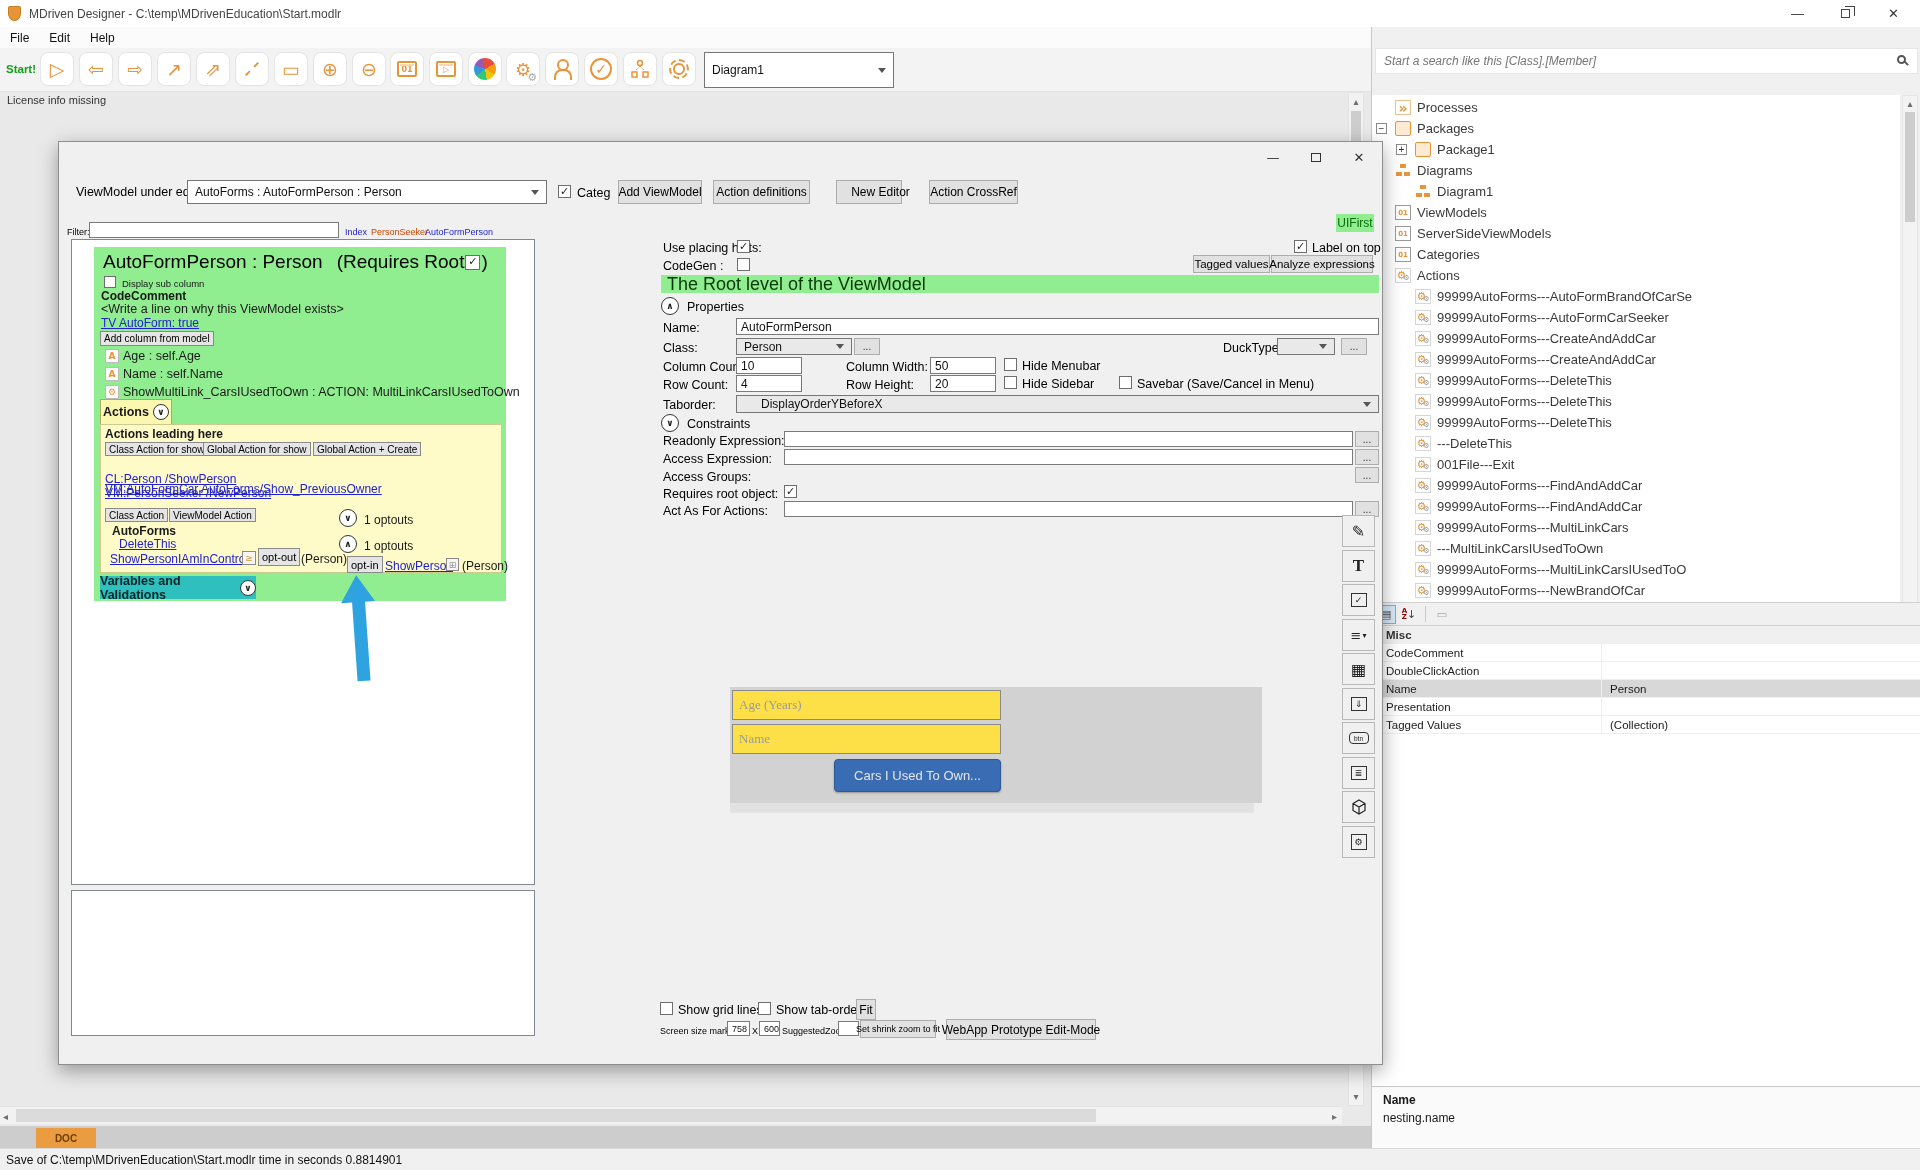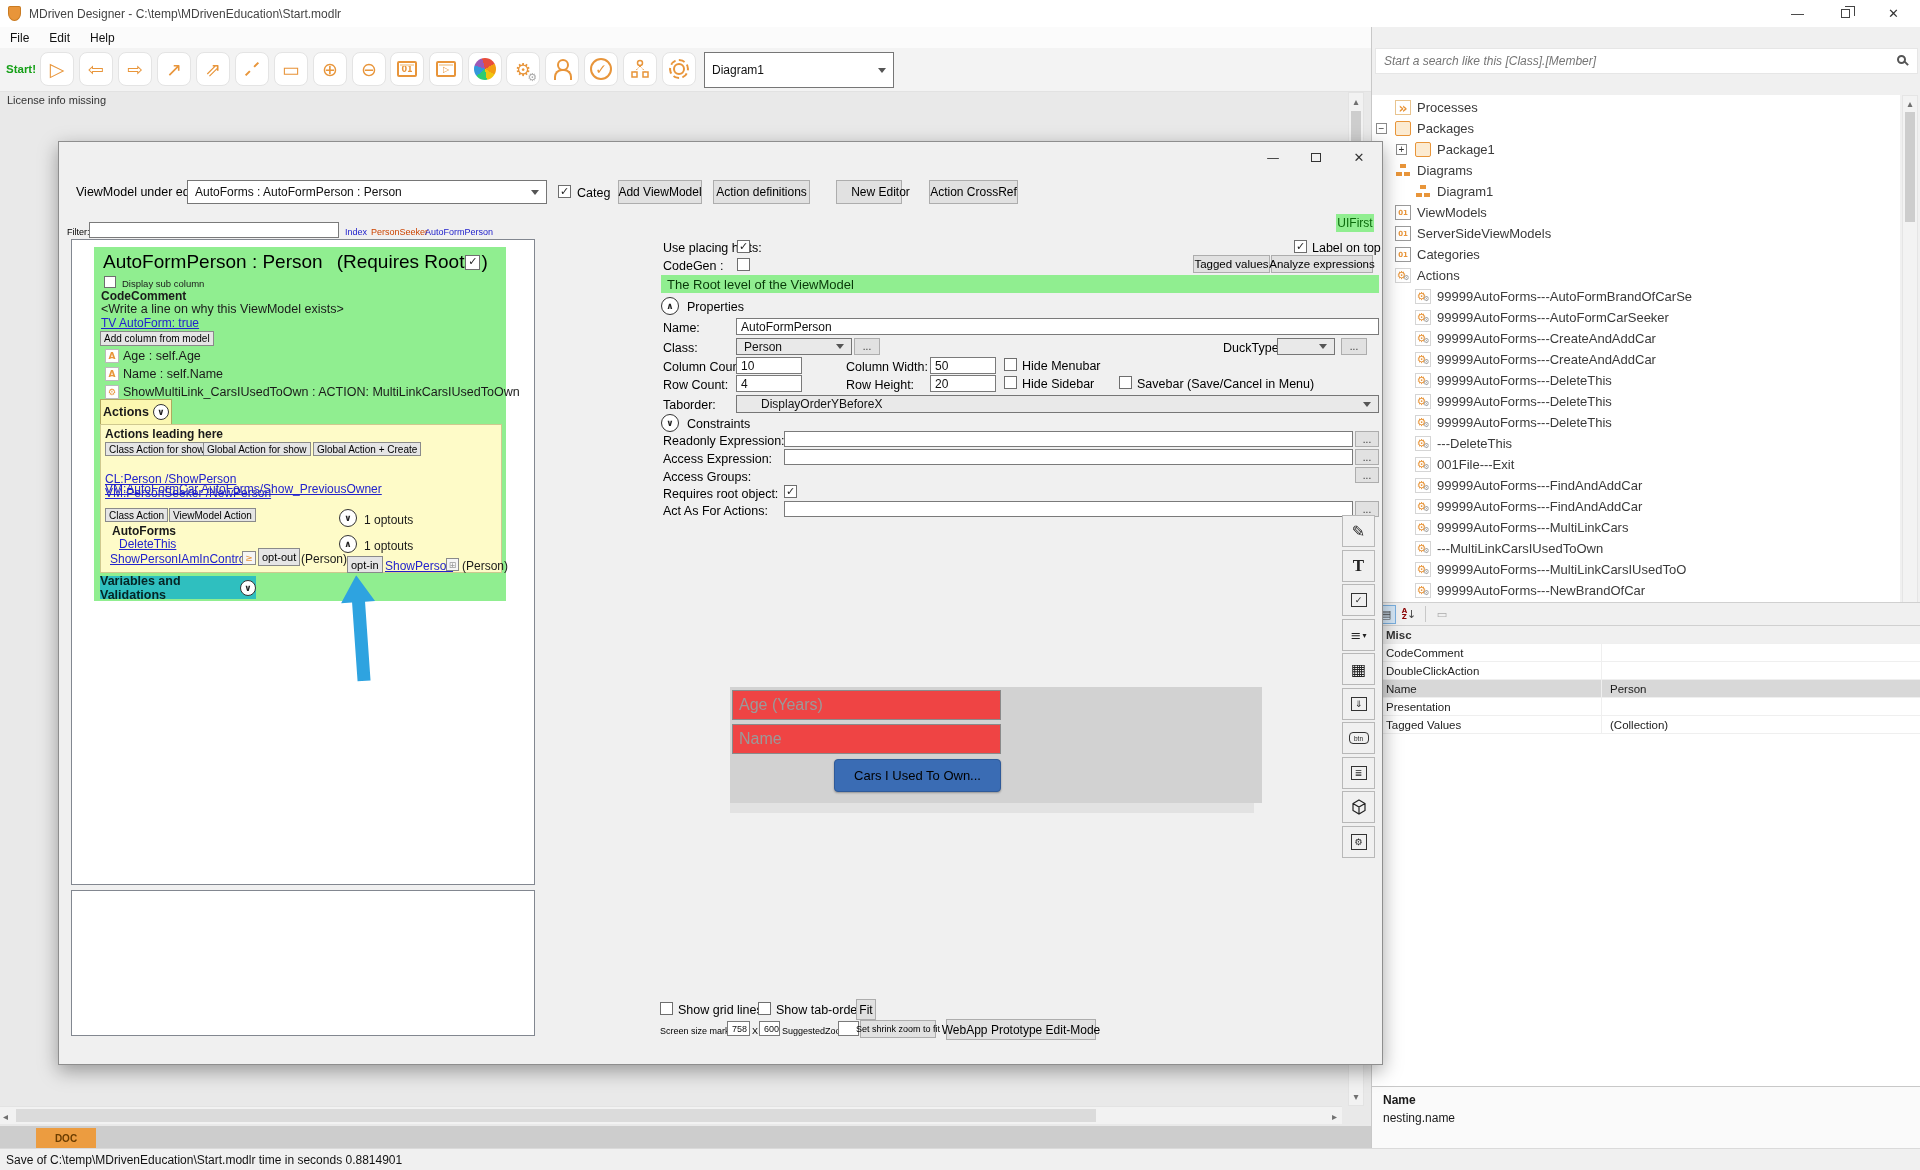--- a/index.html
+++ b/index.html
@@ -90,21 +90,21 @@
   .maxg { width:10px; height:9px; border:1px solid #333; }
   .lbl { font-size:12.5px; color:#000; white-space:nowrap; }
   .lbl9 { font-size:9px; color:#000; white-space:nowrap; }
   .cb { width:13px; height:13px; border:1px solid #6e6e6e; background:#fff; display:inline-block; flex:none; }
   .cb.on::after { content:"✓"; display:block; font-size:11px; line-height:12px; text-align:center; color:#222; font-weight:bold; font-family:"DejaVu Sans"; }
   .wbtn { background:#E1E1E1; border:1px solid #ADADAD; font-size:12px; display:inline-flex; align-items:center; justify-content:center; color:#000; white-space:nowrap; }
   .fld { background:#fff; border:1px solid #7A7A7A; font-size:12px; color:#111; display:flex; align-items:center; padding-left:4px; font-family:"Liberation Sans",sans-serif; }
   .dots { background:#E1E1E1; border:1px solid #ADADAD; font-size:10px; color:#333; display:flex; align-items:center; justify-content:center; }
   .uifirst { background:#90EE90; color:#0B6B0B; font-size:12px; display:flex; align-items:center; justify-content:center; }
   .pane { background:#fff; border:1px solid #828790; }
-  .greenbar { background:#90EE90; font-size:13px; color:#083808; display:flex; align-items:center; padding-left:6px; }
+  .greenbar { background:#90EE90; font-size:18px; color:#083808; display:flex; align-items:center; padding-left:6px; }
   .circ { width:18px; height:18px; border:1.5px solid #333; border-radius:50%; background:#fff; display:inline-flex; align-items:center; justify-content:center; font-size:9px; font-weight:bold; color:#222; font-family:"DejaVu Sans"; flex:none; }
   .lnk { color:#2222CC; text-decoration:underline; white-space:nowrap; }
   .sbtn { background:#E5E5E5; border:1px solid #8a8a8a; font-size:10px; padding:0 3px; display:inline-flex; align-items:center; white-space:nowrap; color:#000; }
 
   
   .gpanel { position:absolute; left:35px; top:105px; width:412px; height:354px; background:#90EE90; }
   .gtitle { position:absolute; left:9px; top:4px; font-size:19px; color:#000; display:flex; align-items:center; white-space:nowrap; }
   .grow { position:absolute; display:flex; align-items:center; font-size:12.5px; white-space:nowrap; }
   .colico { width:14px; height:14px; background:#fff; border:1px solid #bbb; display:inline-flex; align-items:center; justify-content:center; font-size:9px; font-weight:bold; color:#E8953A; margin-right:4px; flex:none; font-family:"DejaVu Sans"; }
   .acttab { position:absolute; left:6px; top:152px; width:72px; height:25px; background:#FBF7B0; border:1px solid #B0A960; border-bottom:none; display:flex; align-items:center; justify-content:center; gap:4px; font-weight:bold; font-size:12.5px; }
@@ -113,23 +113,23 @@
   .miniico { width:14px; height:14px; background:#F5F5F5; border:1px solid #8a8a8a; display:inline-flex; align-items:center; justify-content:center; font-size:9px; color:#E8953A; flex:none; font-family:"DejaVu Sans"; }
 
   
   .sideb { position:absolute; left:1283px; width:33px; height:32px; background:#F0F0F0; border:1px solid #B8B8B8; display:flex; align-items:center; justify-content:center; color:#222; font-family:"DejaVu Sans"; font-size:16px; }
   .sb-box { width:16px; height:14px; border:1.5px solid #333; display:flex; align-items:center; justify-content:center; font-size:9px; }
   .sb-btn { width:20px; height:12px; border:1.5px solid #333; border-radius:4px; display:flex; align-items:center; justify-content:center; font-size:6.5px; font-family:"Liberation Sans",sans-serif; }
 
   
   .formarea { position:absolute; left:671px; top:545px; width:532px; height:116px; background:#D2D2D2; }
   .formstrip { position:absolute; left:671px; top:661px; width:524px; height:10px; background:#E2E2E2; }
-  .pinput { position:absolute; width:269px; height:30px; background:#ef4444; border:1px solid #8a8a8a; font-size:16px; padding-left:6px; color:#333; font-family:Liberation Sans, sans-serif; }
+  .pinput { position:absolute; width:269px; height:30px; background:#fde047; border:1px solid #8a8a8a; font-size:13px; padding-left:6px; color:#333; font-family:Liberation Serif, serif; }
   .pinput::placeholder { color:#9a9a9a; }
-  .bluebtn { position:absolute; left:775px; top:617px; width:167px; height:33px; background:#3A6CB4; border:1px solid #2F5astro; border:1px solid #2F5A99; border-radius:4px; color:#000000; font-size:13px; display:flex; align-items:center; justify-content:center; box-shadow:0 1px 2px rgba(0,0,0,.3); }
+  .bluebtn { position:absolute; left:775px; top:617px; width:167px; height:33px; background:#3A6CB4; border:1px solid #2F5astro; border:1px solid #2F5A99; border-radius:4px; color:#e5e5e5; font-size:13px; display:flex; align-items:center; justify-content:center; box-shadow:0 1px 2px rgba(0,0,0,.3); }
 </style>
 </head>
 <body>
 
 <div class="a titlebar">
   <span class="app-ico"></span>
   <span class="titletext">MDriven Designer - C:\temp\MDrivenEducation\Start.modlr</span>
 </div>
 <div class="wctl" style="left:1775px;">—</div>
 <div class="wctl" style="left:1823px;">

